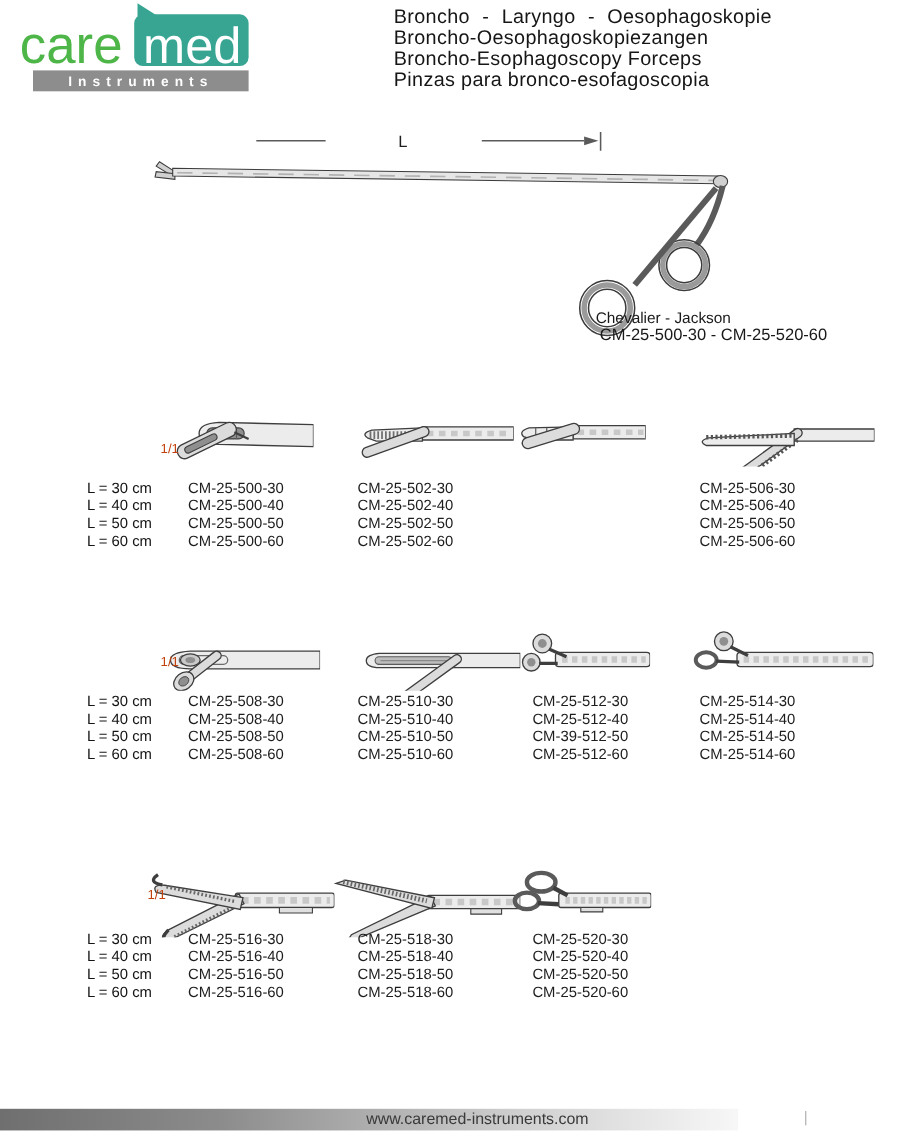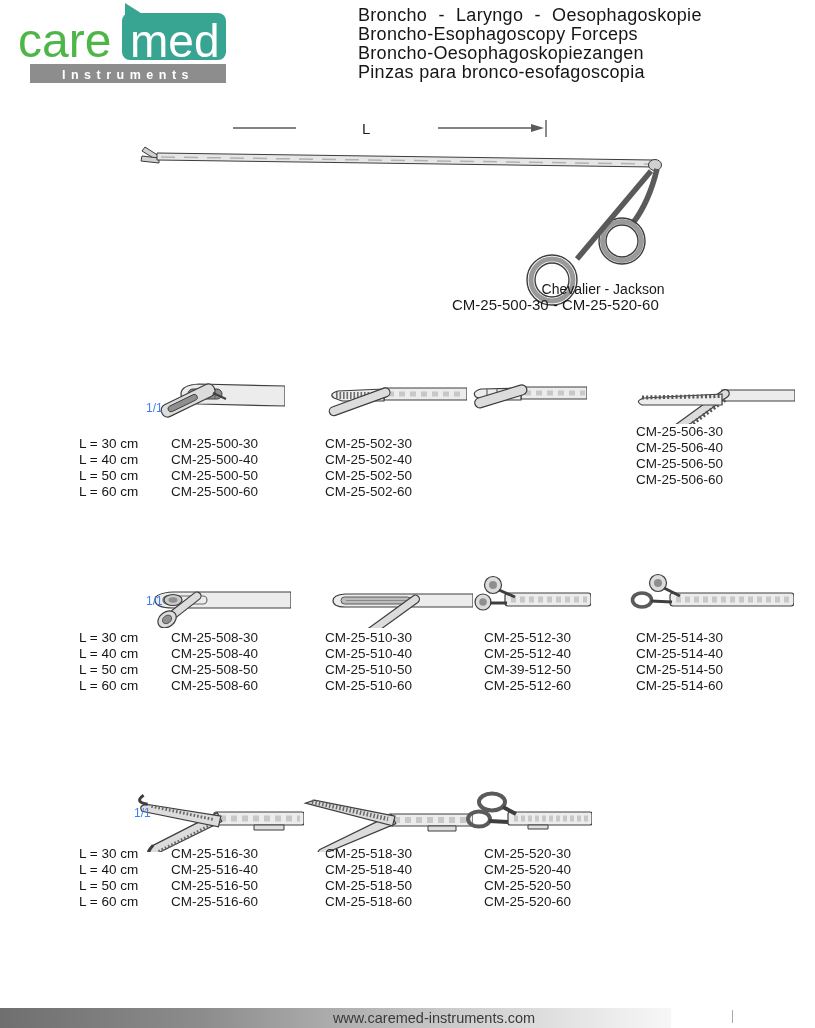--- a/index.html
+++ b/index.html
@@ -9,23 +9,23 @@
   
   #header-block{left:358px;top:6px;font-size:18px;line-height:19px;color:#161616;letter-spacing:0.3px;}
   #header-block .l1{word-spacing:6px;}
   
   #logo-svg{left:4px;top:2px;}
   .logo-care{font-size:48px;fill:#4eb648;font-family:"Liberation Sans",sans-serif;}
   .logo-med{font-size:46px;fill:#ffffff;font-family:"Liberation Sans",sans-serif;}
   .logo-sub{font-size:12.5px;font-weight:bold;fill:#ffffff;letter-spacing:5.5px;font-family:"Liberation Sans",sans-serif;}
   
   #model-name{left:498px;top:281px;width:210px;text-align:center;font-size:14px;color:#191919;}
-  #model-range{left:452px;top:296px;width:300px;text-align:left;font-size:15px;color:#191919;}
-  
-  .scale{font-size:12px;color:#3b82f6;}
+  #model-range{left:452px;top:296px;width:300px;text-align:right;font-size:15px;color:#191919;}
+  
+  .scale{font-size:12px;color:#c2410c;}
   .lenblock{left:79px;width:90px;font-size:13.5px;line-height:15.9px;color:#141414;white-space:nowrap;}
   .codeblock{width:120px;font-size:13.5px;line-height:15.9px;color:#1d1d1d;white-space:nowrap;}
   .tip{position:absolute;}
   .tip path,.tip rect,.tip ellipse,.tip circle,.tip polygon{vector-effect:non-scaling-stroke;}
   
   #footer-bar{left:0;top:1008px;width:671px;height:20px;
       background:linear-gradient(90deg,#6f6f6f 0%,#8c8c8c 30%,#cfcfcf 70%,#f2f2f2 96%,#f7f7f7 100%);}
   #footer-site{left:318px;top:1008px;width:232px;height:20px;line-height:20px;text-align:center;
       font-size:14.5px;color:#3a3a3a;}
   #footer-sep{left:732px;top:1010px;width:1px;height:13px;background:#a9a9a9;}
@@ -40,22 +40,22 @@
     <polygon points="121,13 121,1 140,13" fill="#38a593"></polygon>
     <rect x="118" y="11" width="104" height="47" rx="8" fill="#38a593"></rect>
     <text x="14" y="55" class="logo-care">care</text>
     <text x="126" y="55" class="logo-med">med</text>
     <rect x="26" y="62" width="196" height="19" fill="#8d8d8d"></rect>
     <text x="124" y="76.5" text-anchor="middle" class="logo-sub">Instruments</text>
   </svg>
 
   <div id="header-block" class="abs">
     <div class="l1">Broncho - Laryngo - Oesophagoskopie</div>
+    <div>Broncho-Oesophagoskopiezangen</div>
     <div>Broncho-Esophagoscopy Forceps</div>
-    <div>Broncho-Oesophagoskopiezangen</div>
     <div>Pinzas para bronco-esofagoscopia</div>
   </div>
 
   <svg class="abs" style="left:0;top:112px" width="790" height="205" viewBox="0 0 790 205">
 
     <line x1="233" y1="16" x2="296" y2="16" stroke="#5a5a5a" stroke-width="1.4"></line>
     <text x="362" y="22" font-size="15" fill="#1e1e1e" font-family="Liberation Sans, sans-serif">L</text>
     <line x1="438" y1="16" x2="531" y2="16" stroke="#5a5a5a" stroke-width="1.4"></line>
     <polygon points="531,12 544,16 531,20" fill="#5a5a5a"></polygon>
     <line x1="546" y1="8" x2="546" y2="25" stroke="#5a5a5a" stroke-width="1.4"></line>
@@ -128,21 +128,21 @@
     <div>CM-25-500-40</div>
     <div>CM-25-500-50</div>
     <div>CM-25-500-60</div>
   </div>
   <div class="abs codeblock" style="left:325px;top:436px">
     <div>CM-25-502-30</div>
     <div>CM-25-502-40</div>
     <div>CM-25-502-50</div>
     <div>CM-25-502-60</div>
   </div>
-  <div class="abs codeblock" style="left:636px;top:424px">
+  <div class="abs codeblock" style="left:636px;top:436px">
     <div>CM-25-506-30</div>
     <div>CM-25-506-40</div>
     <div>CM-25-506-50</div>
     <div>CM-25-506-60</div>
   </div>
 
   <svg class="tip" style="left:133px;top:552px" width="158" height="76" viewBox="0 0 158 76">
     <path d="M158,40 L40,40 Q22,41 22,48 Q22,56 40,56 L158,56 Z" fill="#ececec" stroke="#3e3e3e" stroke-width="1.2"></path>
     <rect x="30" y="44" width="44" height="8" rx="4" fill="none" stroke="#6a6a6a" stroke-width="1.2"></rect>
     <ellipse cx="40" cy="48" rx="9" ry="5.5" fill="#c9c9c9" stroke="#3e3e3e" stroke-width="1.2"></ellipse>

